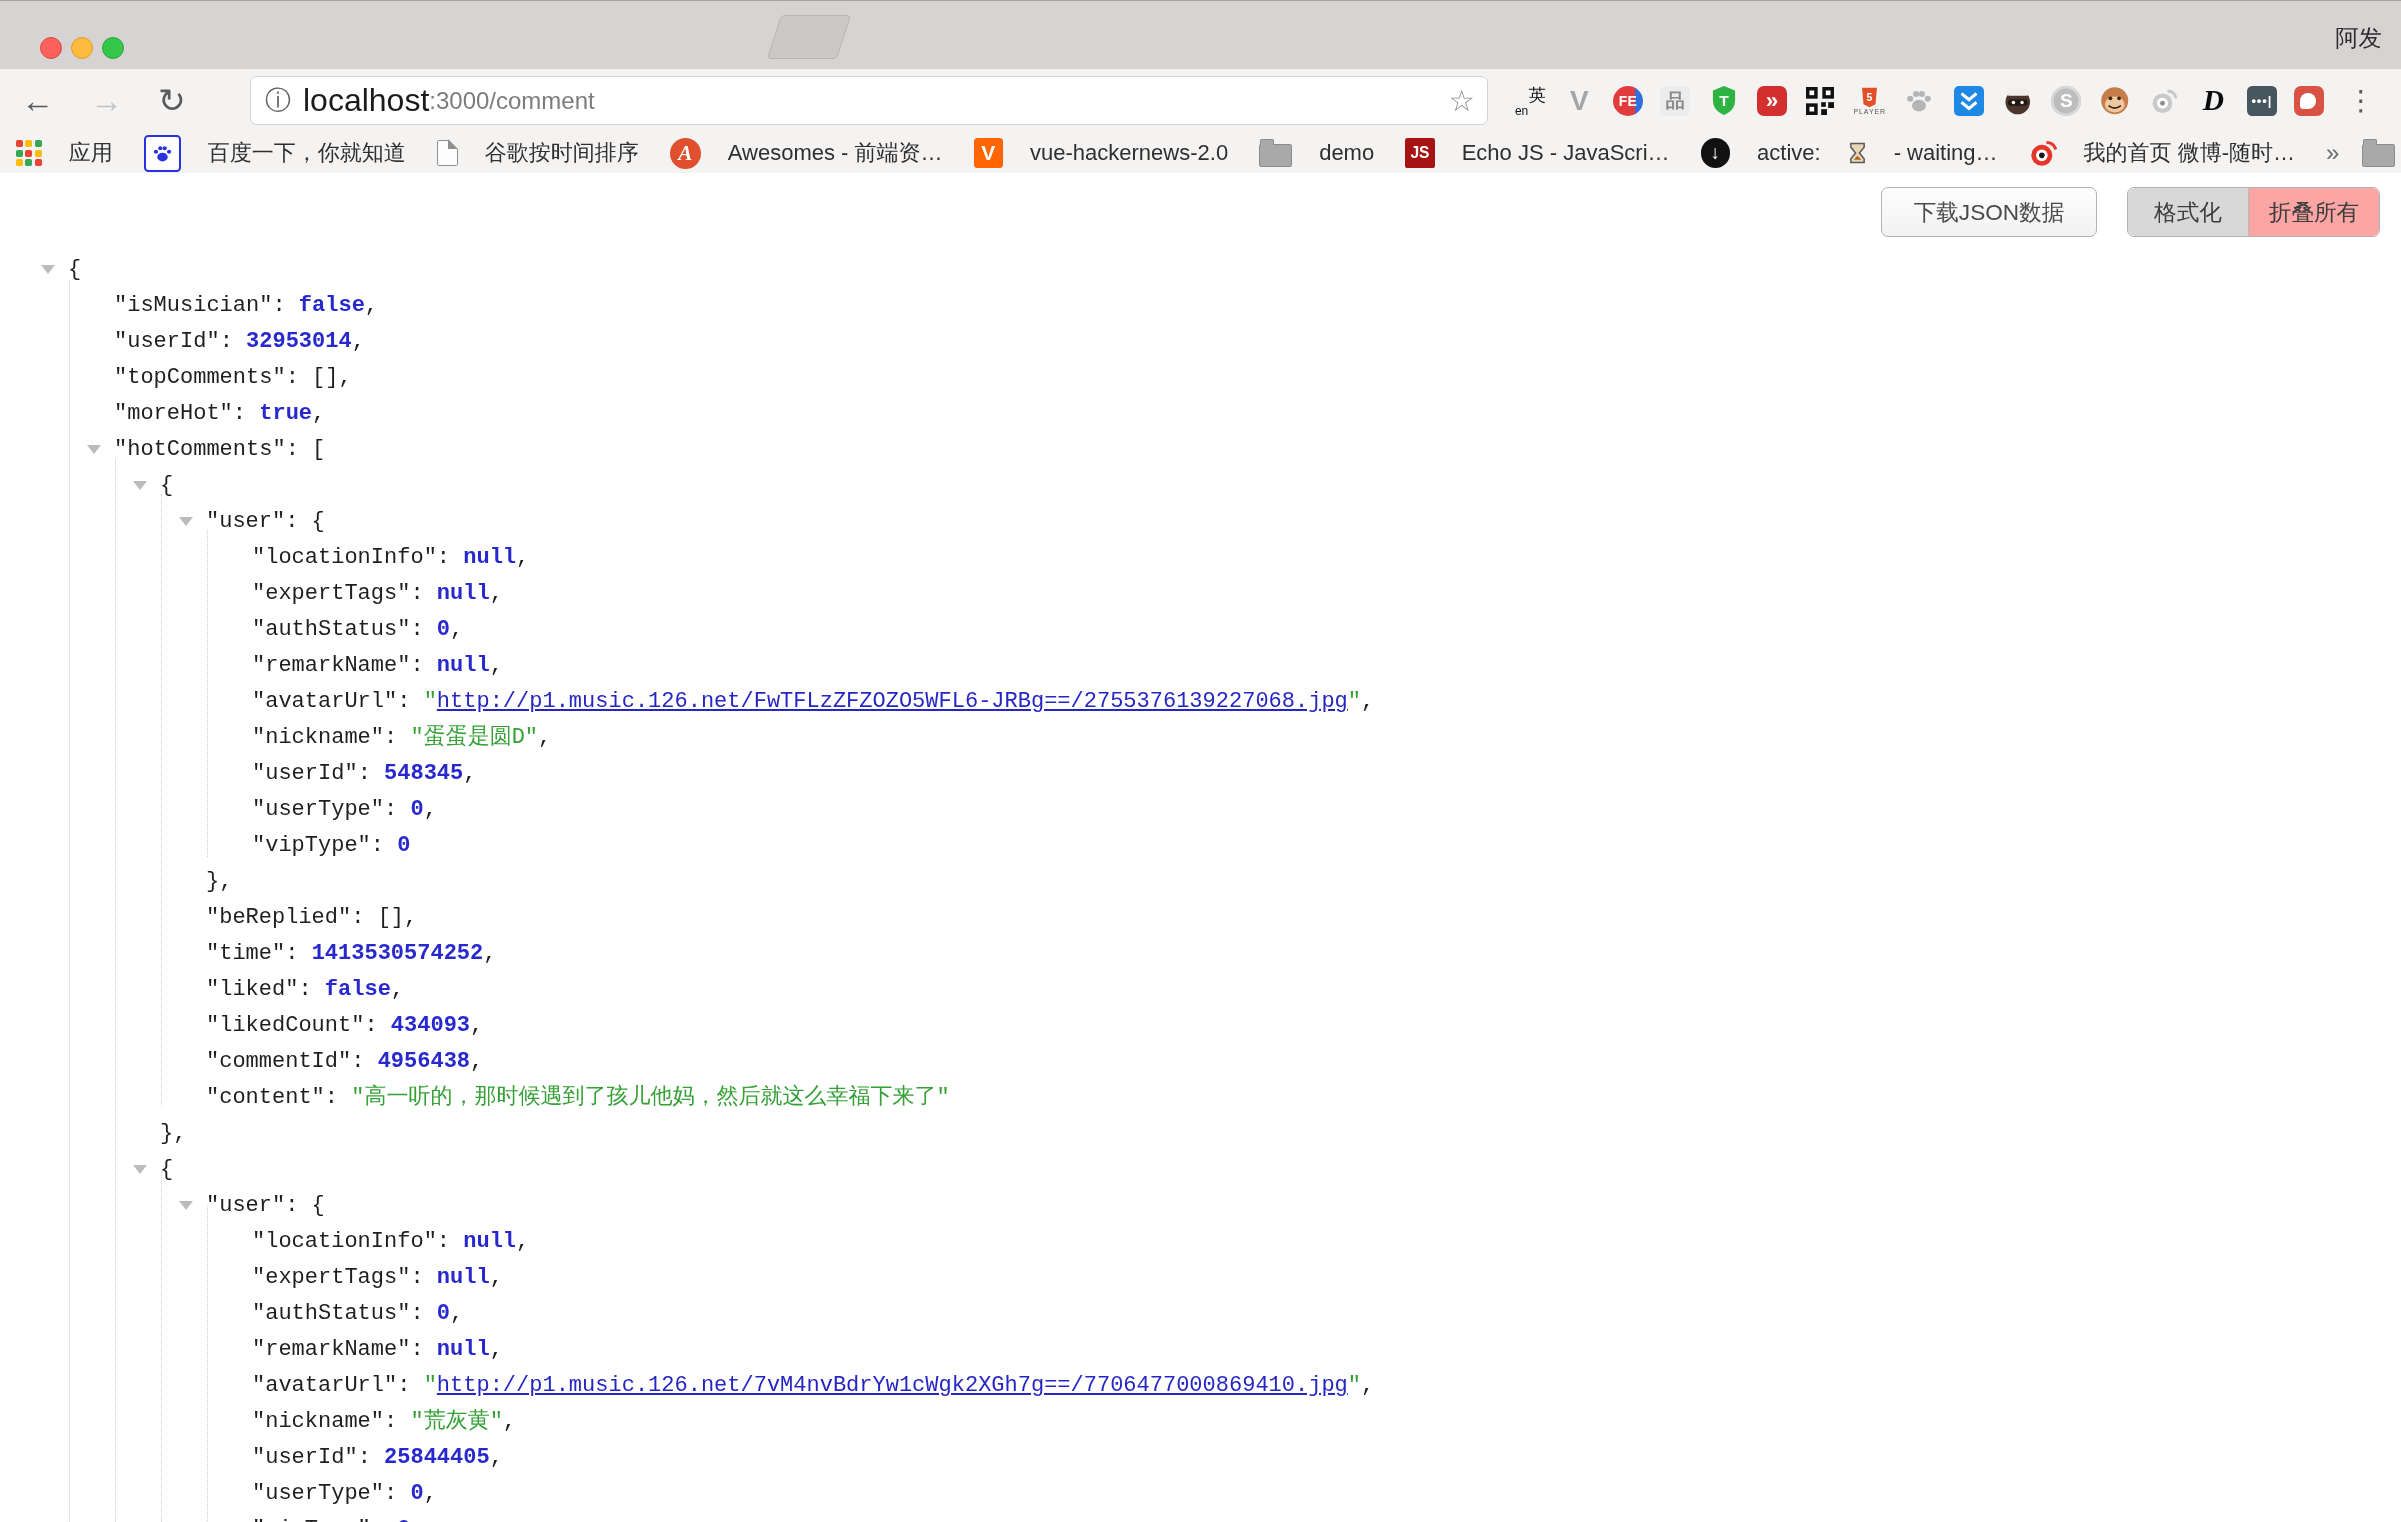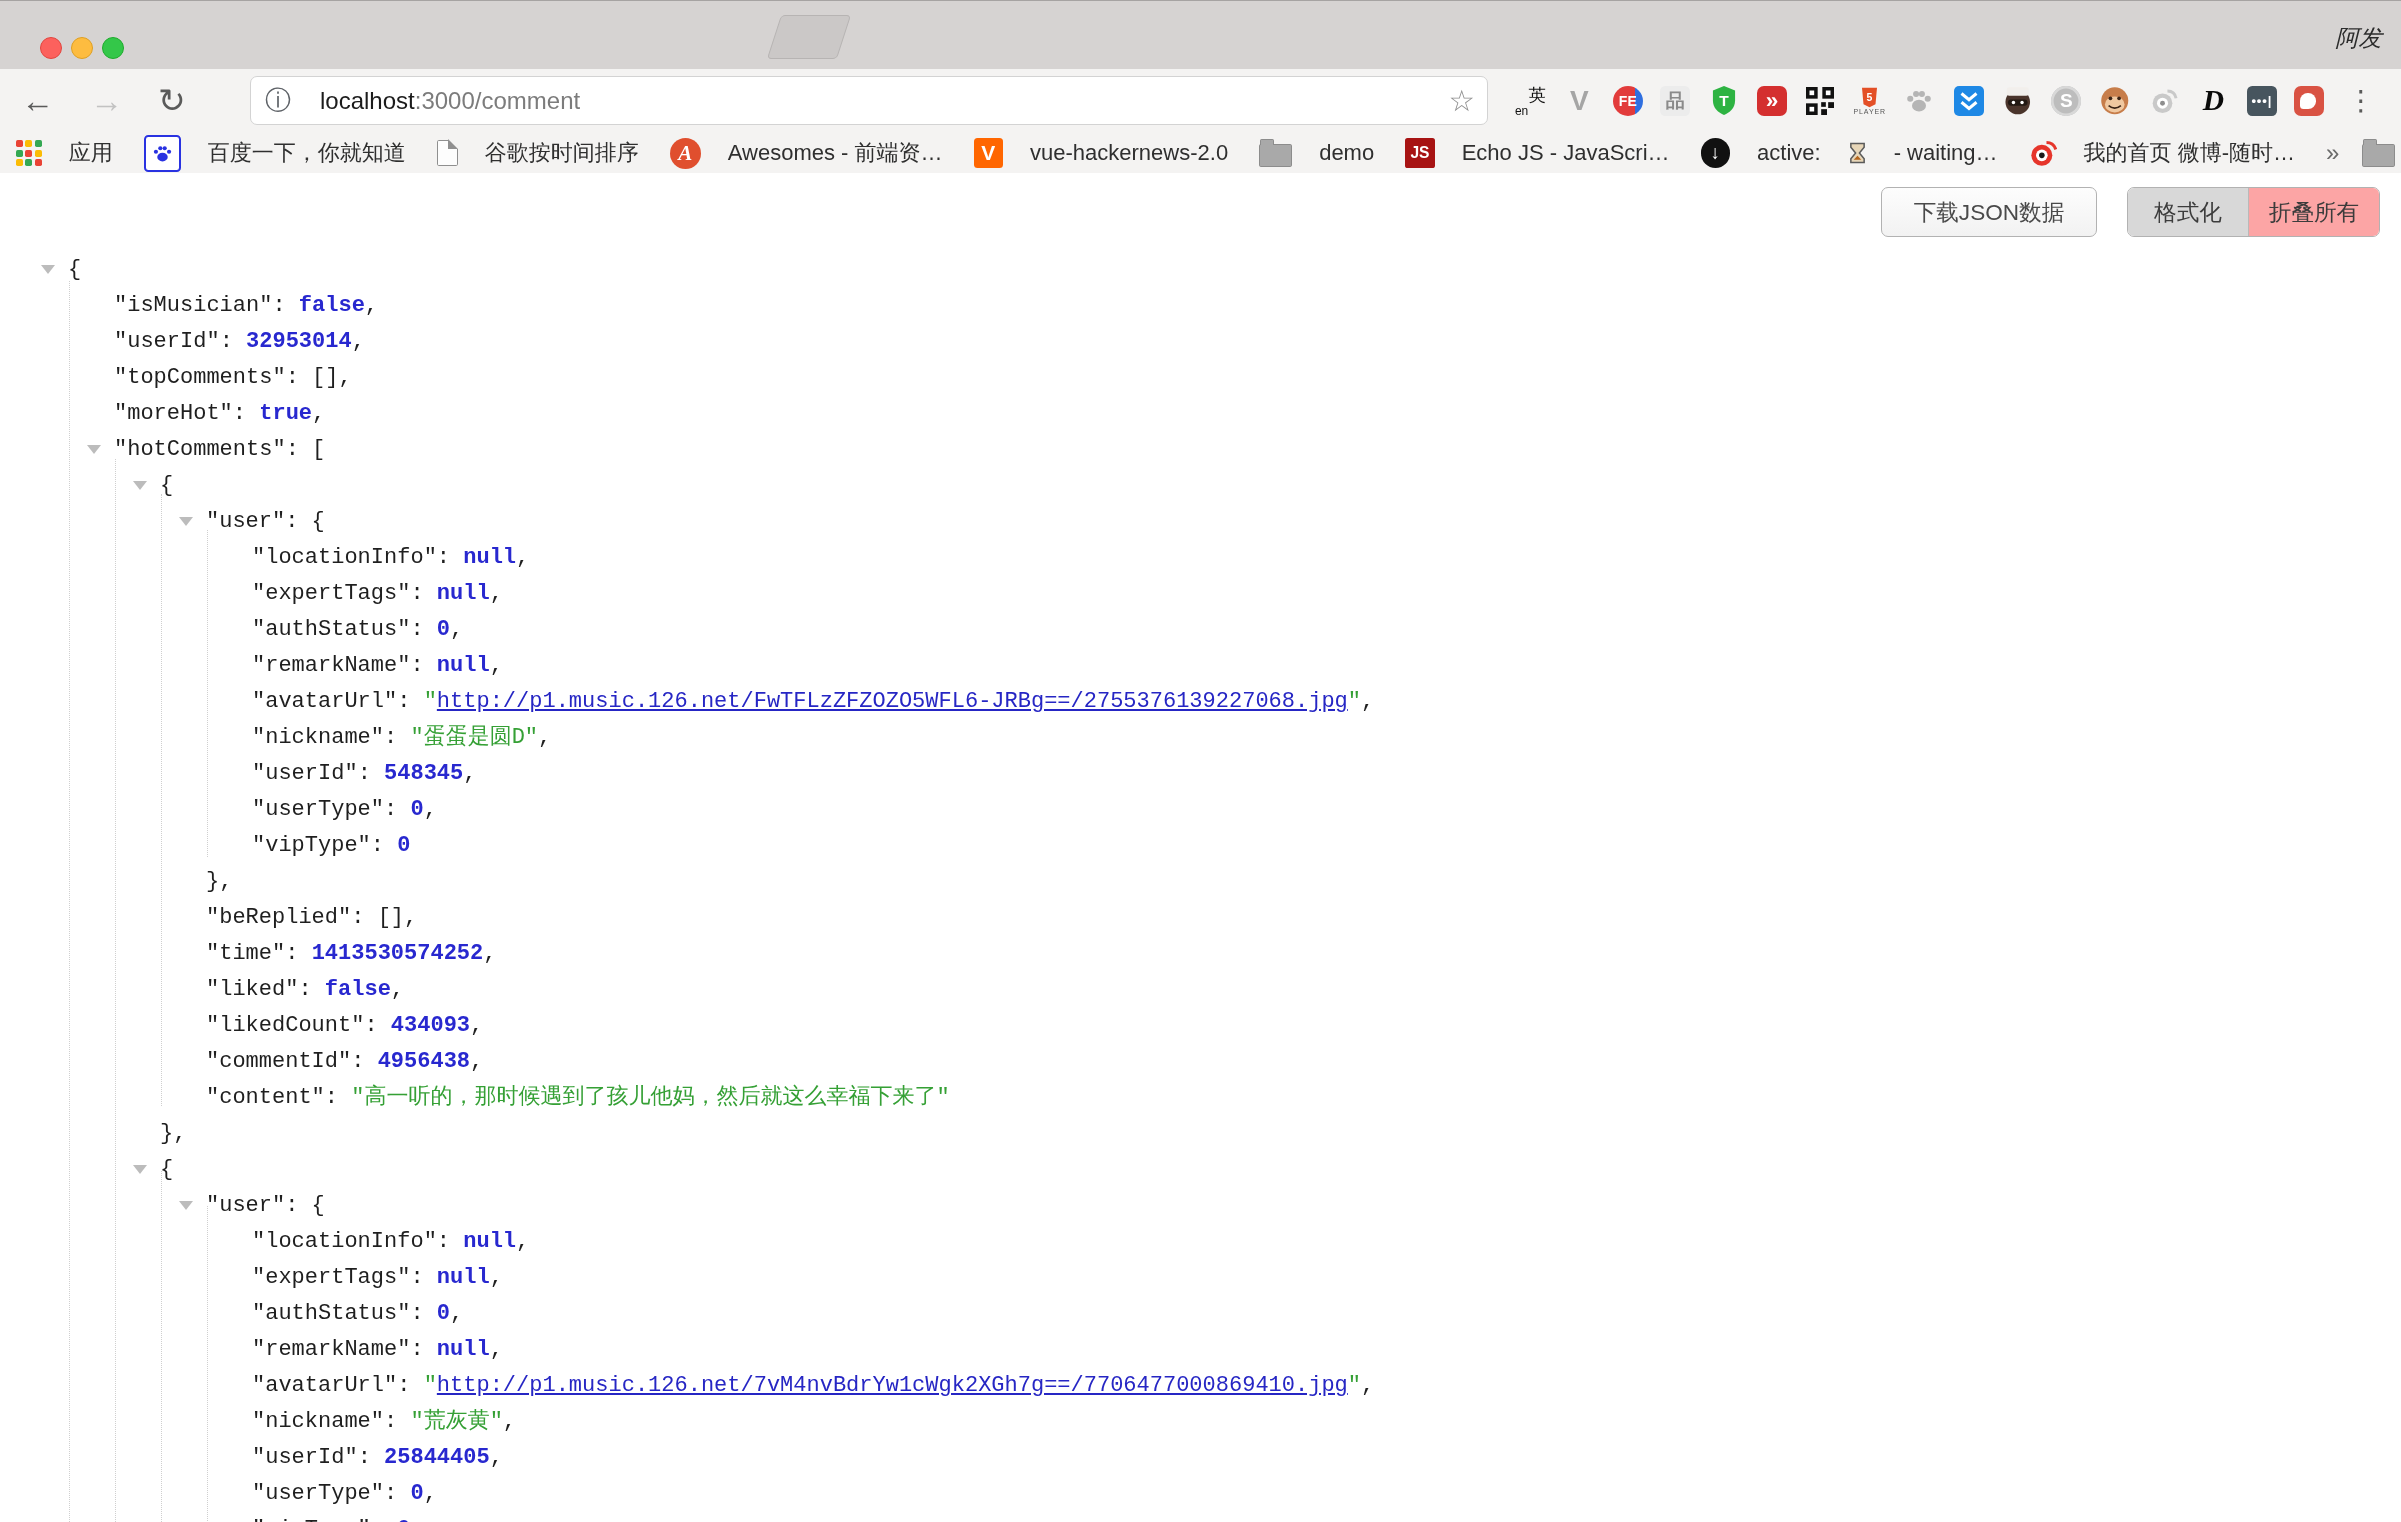--- a/index.html
+++ b/index.html
@@ -15,32 +15,32 @@
   .tab{position:absolute;left:252px;bottom:0;width:495px;height:61px;background:#f5f4f3;
        clip-path:polygon(17.4px 0,478px 0,495px 61px,0 61px);
        display:flex;align-items:center;justify-content:center;gap:14px;}
   .tab-favicon{width:19px;height:24px;background:#fdfdfd;border:1.7px solid #8f8f8f;border-radius:1.7px;position:relative;}
   .tab-favicon:after{content:"";position:absolute;right:-1.7px;top:-1.7px;border:5.2px solid #d6d3d2;
        border-left-color:#8f8f8f;border-bottom-color:#8f8f8f;}
   .tab-title{font-size:22.6px;color:#2a2a2a;}
   .tab-close{font-size:24px;color:#5f5f5f;margin-left:12px;cursor:default;}
   .newtab{position:absolute;left:774px;bottom:10.4px;width:68px;height:42px;background:#cbc8c7;
        border:0.9px solid #b7b4b3;border-radius:4.3px;transform:skewX(-18deg);}
-  .profile-name{position:absolute;right:19px;top:21px;font-size:23.4px;color:#2c2c2c;font-style:italic;}
+  .profile-name{position:absolute;right:19px;top:21px;font-size:23.4px;color:#2c2c2c;}
 
   
   .toolbar{position:relative;height:63px;background:#f4f3f2;}
   .nav-ic{position:absolute;top:0;height:63px;display:flex;align-items:center;font-size:33px;color:#5a5a5a;}
   .nav-back{left:21px;}
   .nav-fwd{left:90px;color:#c2c2c2;}
   .nav-reload{left:158px;}
   .urlfield{position:absolute;left:250px;top:7px;width:1236px;height:47px;background:#fff;
        border:1.7px solid #d3d3d3;border-radius:7px;display:flex;align-items:center;}
   .info-ic{font-size:26px;color:#5f6368;margin:0 12px 0 14px;}
-  .url-host{font-size:24px;color:#1b1b1b;margin-left:17px;}
+  .url-host{font-size:32px;color:#1b1b1b;}
   .url-path{font-size:24px;color:#7c7c7c;}
   .star-ic{margin-left:auto;margin-right:12px;font-size:29.5px;color:#8f8f8f;}
   .extrow{position:absolute;left:1514px;top:0;height:63px;display:flex;align-items:center;gap:17.4px;}
   .eic{width:32px;height:32px;display:flex;align-items:center;justify-content:center;position:relative;flex:none;}
   .ic-translate{font-size:17.4px;color:#111;}
   .ic-translate .b{position:absolute;left:0.9px;bottom:-1.7px;font-size:12px;}
   .ic-translate .a{position:absolute;right:0;top:-1.7px;}
   .ic-vue{color:#a5a5a5;font-weight:bold;font-size:28px;}
   .ic-fe{width:30px;height:30px;border-radius:15px;background:linear-gradient(90deg,#e23b3b 74%,#2f6fe0 74%);
        color:#fff;font-weight:bold;font-size:14px;display:flex;align-items:center;justify-content:center;}

